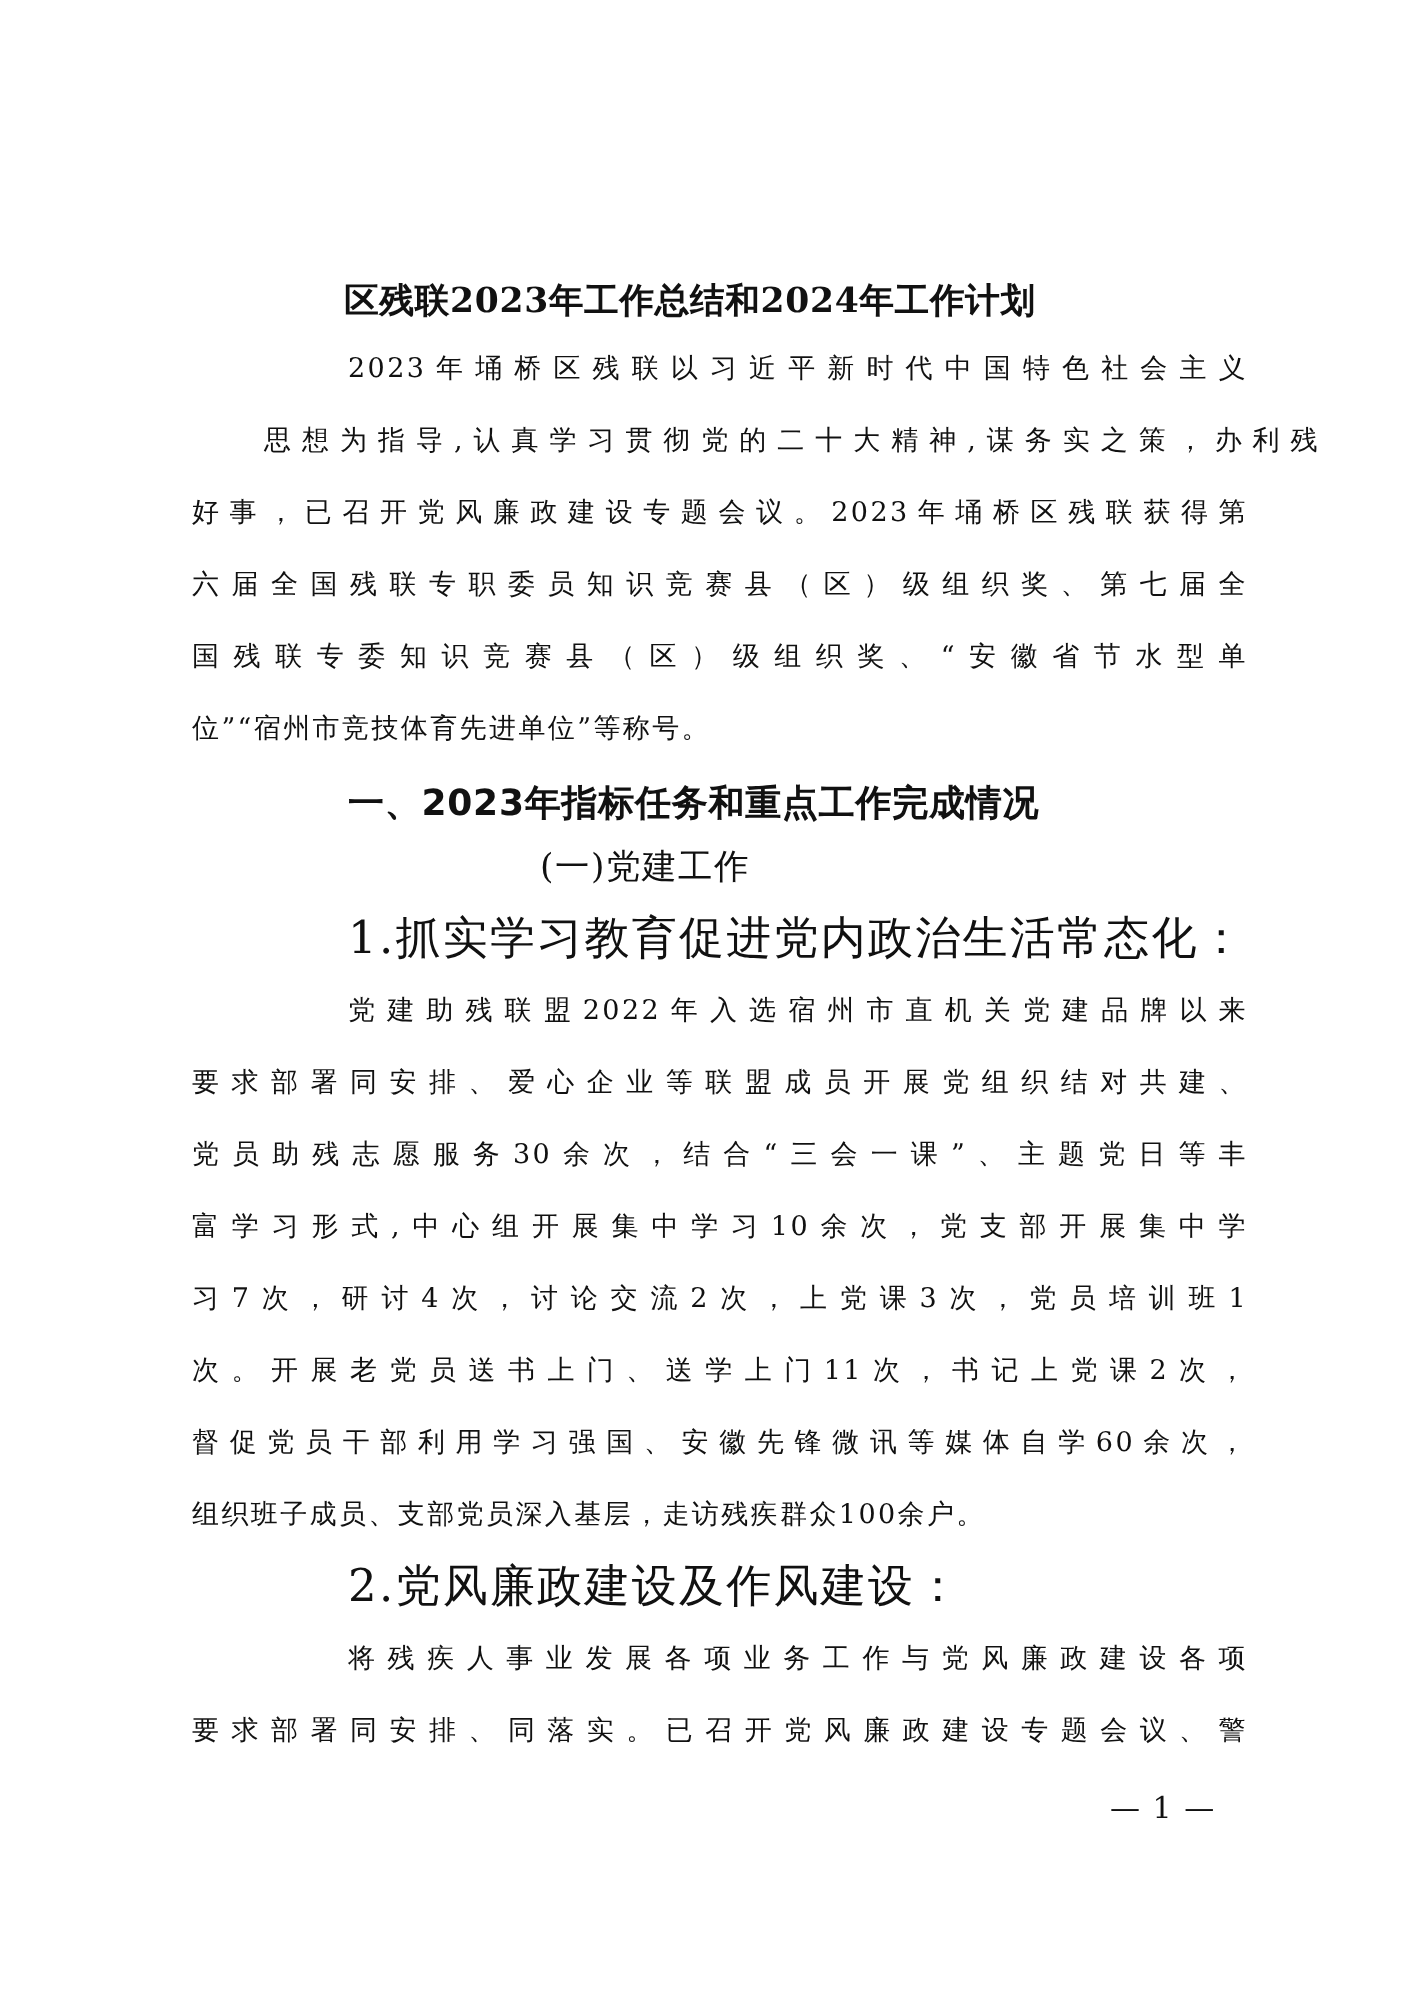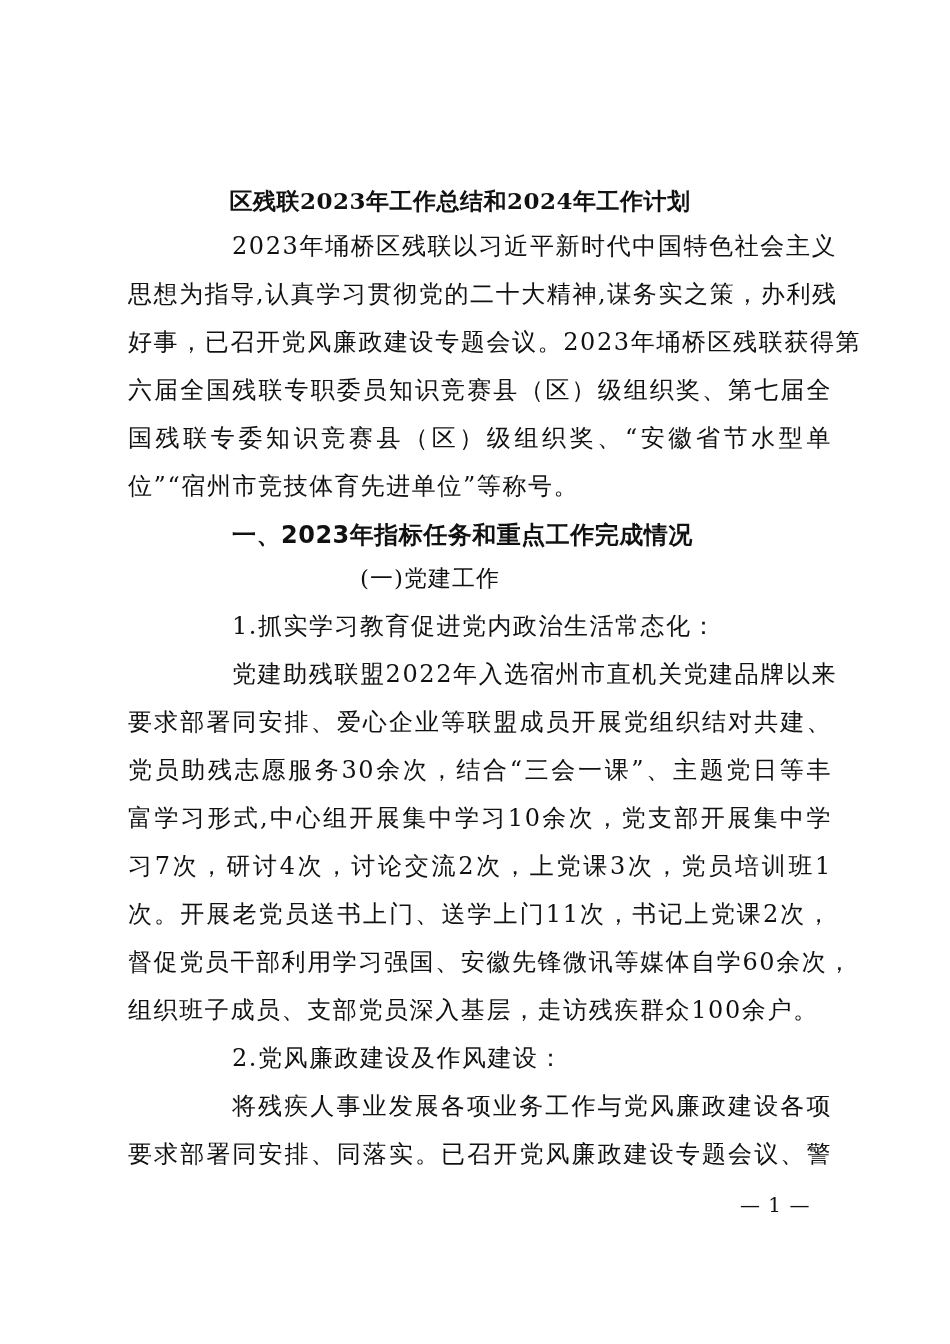--- a/index.html
+++ b/index.html
@@ -1,39 +1,39 @@
 <!DOCTYPE html>
 <html><head>
 <meta charset="utf-8">
 <style>
   html, body { margin: 0; padding: 0; background: #ffffff; }
   body { width: 950px; height: 1344px; position: relative; overflow: hidden;
          font-family: "DejaVu Serif", "Liberation Serif", serif; color: #111; }
   .page { position: absolute; left: 0; top: 0; width: 950px; height: 1344px; background: #fff; }
-  .line { position: absolute; left: 128px; width: 704px; font-size: 24px; line-height: 30px;
+  .line { position: absolute; left: 128px; width: 704px; font-size: 18px; line-height: 30px;
           white-space: nowrap; letter-spacing: 1.6px; text-align: justify; text-align-last: justify; }
   .indent { left: 232px; width: 600px; }
   .last { text-align-last: left; }
   .title { position: absolute; left: 0; width: 920px; text-align: center; font-size: 23px;
            font-weight: bold; line-height: 30px; font-family: "DejaVu Serif", serif; letter-spacing: 0.5px; }
   .h1 { position: absolute; left: 232px; font-size: 24px; font-weight: bold; line-height: 30px;
         font-family: "DejaVu Sans", sans-serif; letter-spacing: 0.5px; }
   .h2 { position: absolute; left: 0; width: 860px; text-align: center; font-size: 23px; line-height: 30px; letter-spacing: 1px; }
-  .h3 { position: absolute; left: 232px; font-size: 24px; line-height: 30px; letter-spacing: 1.5px; }
+  .h3 { position: absolute; left: 232px; font-size: 30px; line-height: 30px; letter-spacing: 1.5px; }
   .footer { position: absolute; left: 740px; top: 1193px; font-size: 20px; line-height: 24px; letter-spacing: 1px; }
 </style>
 </head>
 <body>
 
 <div class="page">
 
   <div class="title" style="top:186px;">区残联2023年工作总结和2024年工作计划</div>
 
   <div class="line indent" style="top:231px;">2023年埇桥区残联以习近平新时代中国特色社会主义</div>
-  <div class="line" style="top:279px;">思想为指导,认真学习贯彻党的二十大精神,谋务实之策，办利残</div>
+  <div class="line" style="top:279px;margin-left:48px;">思想为指导,认真学习贯彻党的二十大精神,谋务实之策，办利残</div>
   <div class="line" style="top:327px;">好事，已召开党风廉政建设专题会议。2023年埇桥区残联获得第</div>
   <div class="line" style="top:423px;">国残联专委知识竞赛县（区）级组织奖、“安徽省节水型单</div>
   <div class="line" style="top:375px;">六届全国残联专职委员知识竞赛县（区）级组织奖、第七届全</div>
   <div class="line last" style="top:471px;">位”“宿州市竞技体育先进单位”等称号。</div>
 
   <div class="h1" style="top:520px;">一、2023年指标任务和重点工作完成情况</div>
   <div class="h2" style="top:563px;">(一)党建工作</div>
   <div class="h3" style="top:611px;">1.抓实学习教育促进党内政治生活常态化：</div>
 
   <div class="line indent" style="top:659px;">党建助残联盟2022年入选宿州市直机关党建品牌以来</div>

